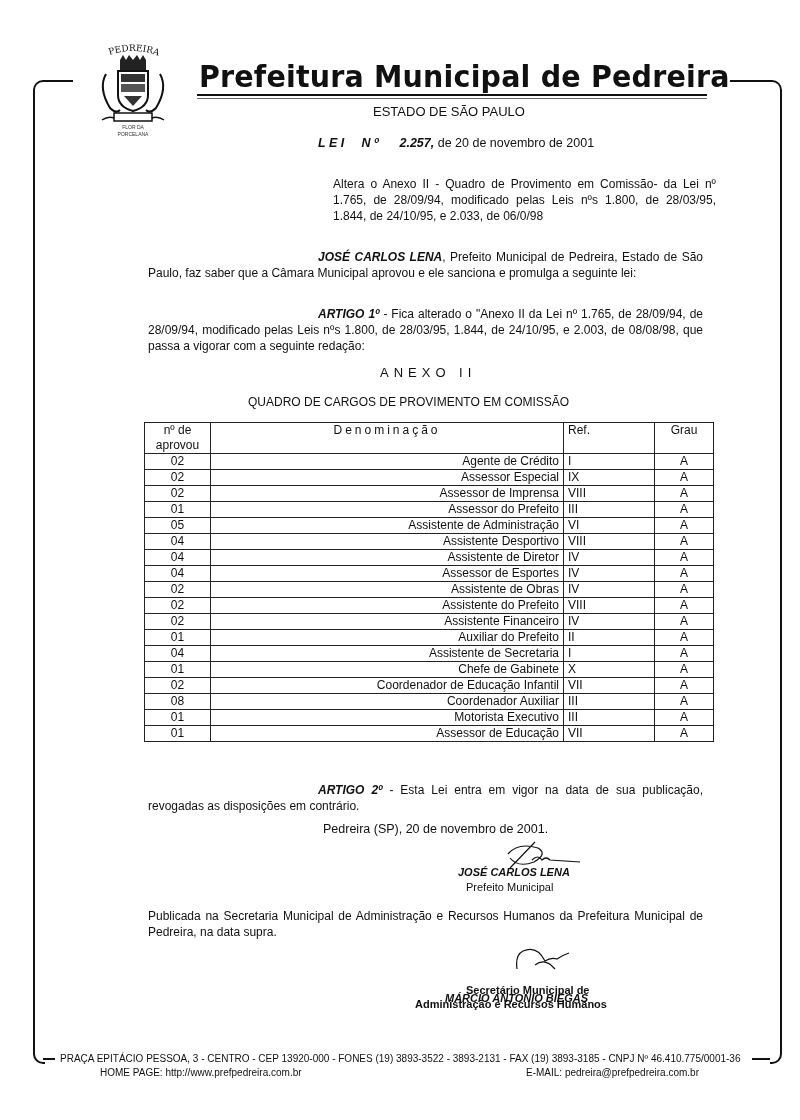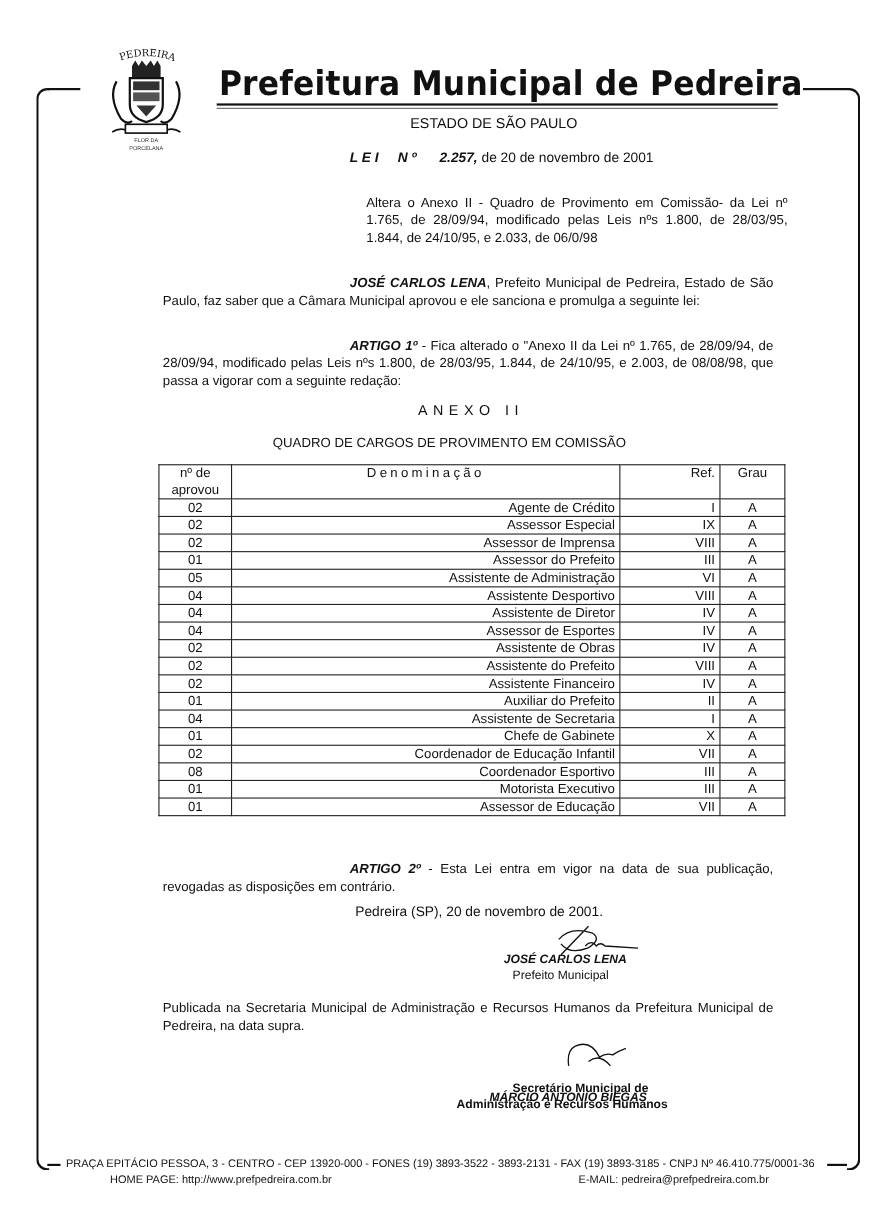--- a/index.html
+++ b/index.html
@@ -26,21 +26,21 @@
   .para .lead { font-weight:bold; font-style:italic; }
   .indent { display:inline-block; width:170px; }
   .anexo { left:380px; top:365px; font-size:13px; letter-spacing:5px; }
   .quadro { left:248px; top:395px; font-size:12px; }
   table.cargos { position:absolute; left:144px; top:422px; width:570px; border-collapse:collapse; font-size:12px; }
   table.cargos td, table.cargos th { border:1px solid #222; padding:0 4px; height:15px; line-height:15px; font-weight:normal; }
   table.cargos th { vertical-align:top; }
   th.c1, td.c1 { width:57px; text-align:center; }
   th.c2 { text-align:center; letter-spacing:3px; }
   td.c2 { text-align:right; }
-  th.c3, td.c3 { width:82px; text-align:right; }
+  th.c3, td.c3 { width:82px; text-align:left; }
   th.c4, td.c4 { width:50px; text-align:center; }
   th.c1 { line-height:15px; }
   .date { left:323px; top:822px; font-size:12.5px; }
   .sig1 { left:440px; top:840px; width:150px; height:30px; }
   .sig-name1 { left:458px; top:866px; font-size:11px; font-weight:bold; font-style:italic; }
   .sig-role1 { left:466px; top:881px; font-size:11px; font-weight:normal; }
   .pub { top:908px; }
   .sig2 { left:505px; top:945px; width:80px; height:25px; }
   .sig-name2 { left:445px; top:969px; font-size:11px; font-weight:bold; font-style:italic;margin-top:23px; }
   .sig-role2a { left:466px; top:984px; font-size:11px; font-weight:bold; }
@@ -197,21 +197,21 @@
         <td class="c4">A</td>
       </tr>
       <tr>
         <td class="c1">02</td>
         <td class="c2">Coordenador de Educação Infantil</td>
         <td class="c3">VII</td>
         <td class="c4">A</td>
       </tr>
       <tr>
         <td class="c1">08</td>
-        <td class="c2">Coordenador Esportivo</td>
+        <td class="c2">Coordenador Auxiliar</td>
         <td class="c3">III</td>
         <td class="c4">A</td>
       </tr>
       <tr>
         <td class="c1">01</td>
         <td class="c2">Motorista Executivo</td>
         <td class="c3">III</td>
         <td class="c4">A</td>
       </tr>
       <tr>

